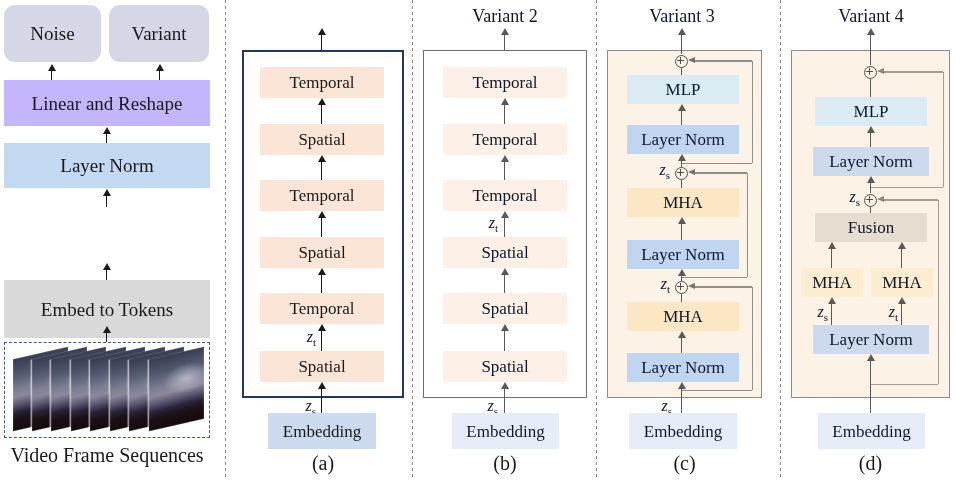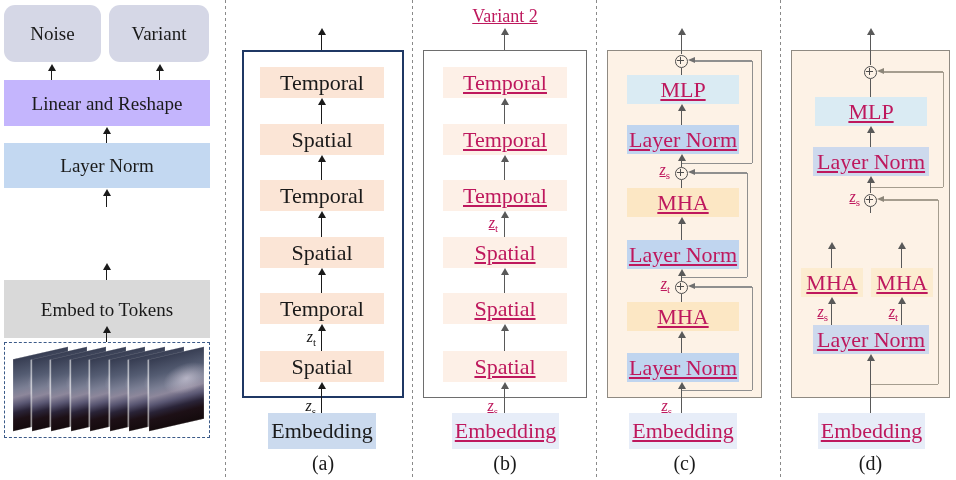--- a/index.html
+++ b/index.html
@@ -1,21 +1,21 @@
 <!DOCTYPE html>
 <html><head>
 <meta charset="utf-8">
 <style>
   html,body{margin:0;padding:0;background:#fff;}
   #fig{position:relative;width:956px;height:480px;background:#fff;
        font-family:"Liberation Serif","DejaVu Serif",serif;color:#1a1a1a;overflow:hidden;}
   .box{position:absolute;display:flex;align-items:center;justify-content:center;
-       font-size:22px;line-height:1;box-sizing:border-box;}
+       font-size:17px;line-height:1;box-sizing:border-box;}
   .lp{font-size:19px;}
-  .gt{color:#be185d;text-decoration:underline;}
+  .gt{color:#0f172a;}
   .ttl{position:absolute;text-align:center;font-size:18px;}
   .cap{position:absolute;text-align:center;font-size:20px;}
   
   .lav{background:#d5d7e6;border-radius:11px;}
   .grn{background:#c4b5fd;}
   .blu{background:#c3d8f1;}
   .pch{background:#fbe5d6;}
   .pchl{background:#fdf0e7;}
   .gry{background:#d9d9d9;}
   .emb1{background:#cbdaee;}
@@ -93,20 +93,21 @@
   <div class="vidbox">
     <div class="frame" style="left:8px;"></div>
     <div class="frame" style="left:27px;"></div>
     <div class="frame" style="left:46px;"></div>
     <div class="frame" style="left:66px;"></div>
     <div class="frame" style="left:85px;"></div>
     <div class="frame" style="left:105px;"></div>
     <div class="frame" style="left:124px;"></div>
     <div class="frame" style="left:144px;"></div>
   </div>
+  <div class="cap" style="left:0;top:444px;width:214px;font-size:20px;">Video Frame Sequences</div>
 
   <div class="sep" style="left:225px;"></div>
   <div class="sep" style="left:412px;"></div>
   <div class="sep" style="left:596px;"></div>
   <div class="sep" style="left:780px;"></div>
 
   <div class="arr k" style="left:321px;top:34px;height:16px;"></div>
   <div class="v1box" style="left:242px;top:50px;width:162px;height:348px;"></div>
 
   <div class="box pch" style="left:260px;top:67px;width:124px;height:31px;">Temporal</div>
@@ -140,20 +141,21 @@
   <div class="box pchl gt" style="left:443px;top:237px;width:124px;height:31px;">Spatial</div>
   <div class="arr g" style="left:504px;top:274px;height:19px;"></div>
   <div class="box pchl gt" style="left:443px;top:293px;width:124px;height:31px;">Spatial</div>
   <div class="arr g" style="left:504px;top:330px;height:21px;"></div>
   <div class="box pchl gt" style="left:443px;top:351px;width:124px;height:31px;">Spatial</div>
   <div class="arr g" style="left:504px;top:388px;height:25px;"></div>
   <div class="zl gt" style="left:458px;top:397px;width:40px;"><i>z</i><sub>s</sub></div>
   <div class="box embl gt" style="left:452px;top:413px;width:107px;height:36px;">Embedding</div>
   <div class="cap" style="left:423px;top:452px;width:164px;">(b)</div>
 
+  <div class="ttl gt" style="left:602px;top:6px;width:160px;">Variant 3</div>
   <div class="linenbox" style="left:607px;top:50px;width:155px;height:348px;"></div>
   <div class="arr g" style="left:681px;top:34px;height:20px;"></div>
 
   <div class="hl r3c" style="left:681px;top:390px;width:71px;"></div>
   <div class="vl r3c" style="left:752px;top:287px;height:103px;width:1.2px;"></div>
   <div class="arl r3a" style="left:695px;top:286.4px;width:57px;"></div>
 
   <div class="hl r3c" style="left:681px;top:277px;width:66px;"></div>
   <div class="vl r3c" style="left:747px;top:173px;height:104px;width:1.2px;"></div>
   <div class="arl r3a" style="left:695px;top:172.4px;width:52px;"></div>
@@ -179,40 +181,42 @@
   <div class="pc" style="left:674.5px;top:280.5px;"></div>
   <div class="vl" style="left:681px;top:294px;height:8px;"></div>
   <div class="box mha gt" style="left:627px;top:302px;width:112px;height:29px;">MHA</div>
   <div class="arr g" style="left:681px;top:337.5px;height:15.5px;"></div>
   <div class="box ln gt" style="left:627px;top:353px;width:112px;height:29px;">Layer Norm</div>
   <div class="arr g" style="left:681px;top:388.5px;height:24.5px;"></div>
   <div class="zl gt" style="left:632px;top:397px;width:40px;"><i>z</i><sub>s</sub></div>
   <div class="box embl gt" style="left:629px;top:413px;width:108px;height:36px;">Embedding</div>
   <div class="cap" style="left:607px;top:452px;width:155px;">(c)</div>
 
+  <div class="ttl gt" style="left:791px;top:6px;width:160px;">Variant 4</div>
   <div class="linenbox" style="left:791px;top:50px;width:159px;height:348px;"></div>
   <div class="arr g" style="left:870px;top:34px;height:31px;"></div>
 
   <div class="hl r4c" style="left:870px;top:384px;width:68px;"></div>
   <div class="vl r4c" style="left:938px;top:200px;height:184px;width:1.2px;"></div>
   <div class="arl r4a" style="left:884px;top:199.4px;width:54px;"></div>
 
   <div class="hl r4c" style="left:870px;top:187px;width:73px;"></div>
   <div class="vl r4c" style="left:943px;top:72px;height:115px;width:1.2px;"></div>
   <div class="arl r4a" style="left:884px;top:71.4px;width:59px;"></div>
 
   <div class="pc" style="left:863.5px;top:65.5px;"></div>
   <div class="vl" style="left:870px;top:79px;height:18px;"></div>
   <div class="box mlp gt" style="left:815px;top:97px;width:112px;height:29px;">MLP</div>
   <div class="arr g" style="left:870px;top:132.5px;height:14.5px;"></div>
   <div class="box ln4 gt" style="left:813px;top:147px;width:116px;height:29px;">Layer Norm</div>
   <div class="arr g" style="left:870px;top:182.5px;height:10.5px;"></div>
   <div class="zl gt" style="left:820px;top:188px;width:40px;"><i>z</i><sub>s</sub></div>
   <div class="pc" style="left:863.5px;top:193.5px;"></div>
   <div class="vl" style="left:870px;top:207px;height:6px;"></div>
+  <div class="box fus gt" style="left:815px;top:213px;width:112px;height:29px;">Fusion</div>
   <div class="arr g" style="left:831px;top:248.5px;height:19.5px;"></div>
   <div class="arr g" style="left:901px;top:248.5px;height:19.5px;"></div>
   <div class="box mha4 gt" style="left:801px;top:268px;width:62px;height:29px;">MHA</div>
   <div class="box mha4 gt" style="left:871px;top:268px;width:62px;height:29px;">MHA</div>
   <div class="arr g" style="left:831px;top:303.5px;height:21.5px;"></div>
   <div class="arr g" style="left:901px;top:303.5px;height:21.5px;"></div>
   <div class="zl gt" style="left:788px;top:303px;width:40px;"><i>z</i><sub>s</sub></div>
   <div class="zl gt" style="left:858px;top:303px;width:40px;"><i>z</i><sub>t</sub></div>
   <div class="box ln4 gt" style="left:813px;top:325px;width:116px;height:29px;">Layer Norm</div>
   <div class="arr g" style="left:870px;top:360.5px;height:52.5px;"></div>

